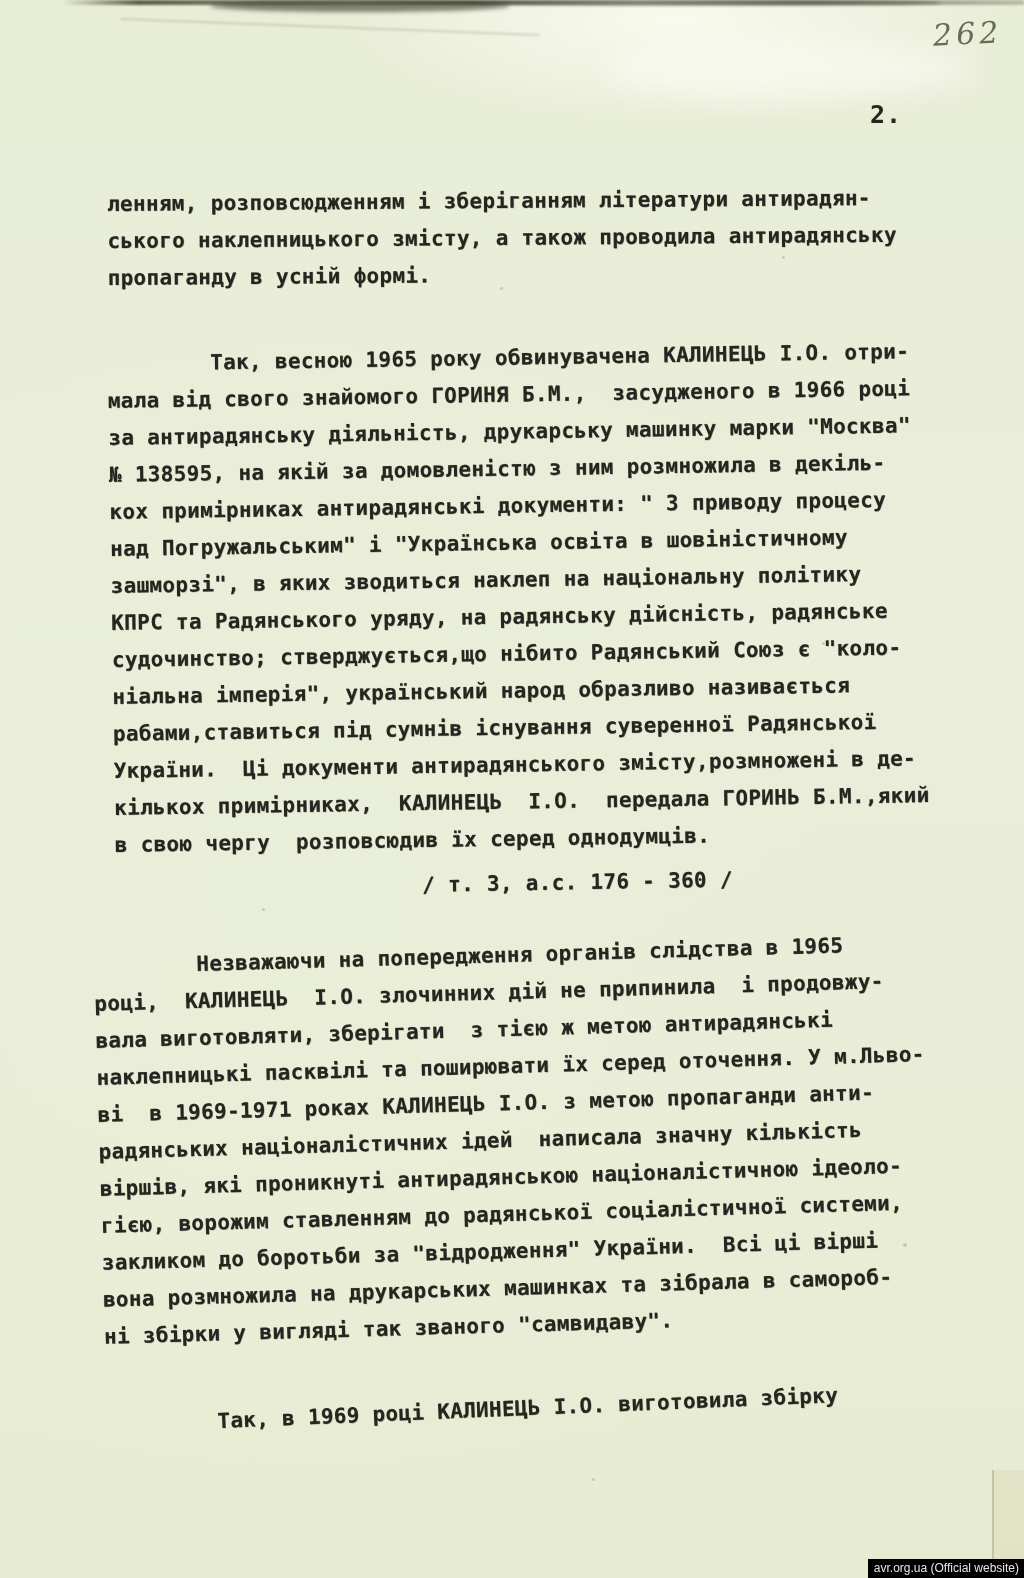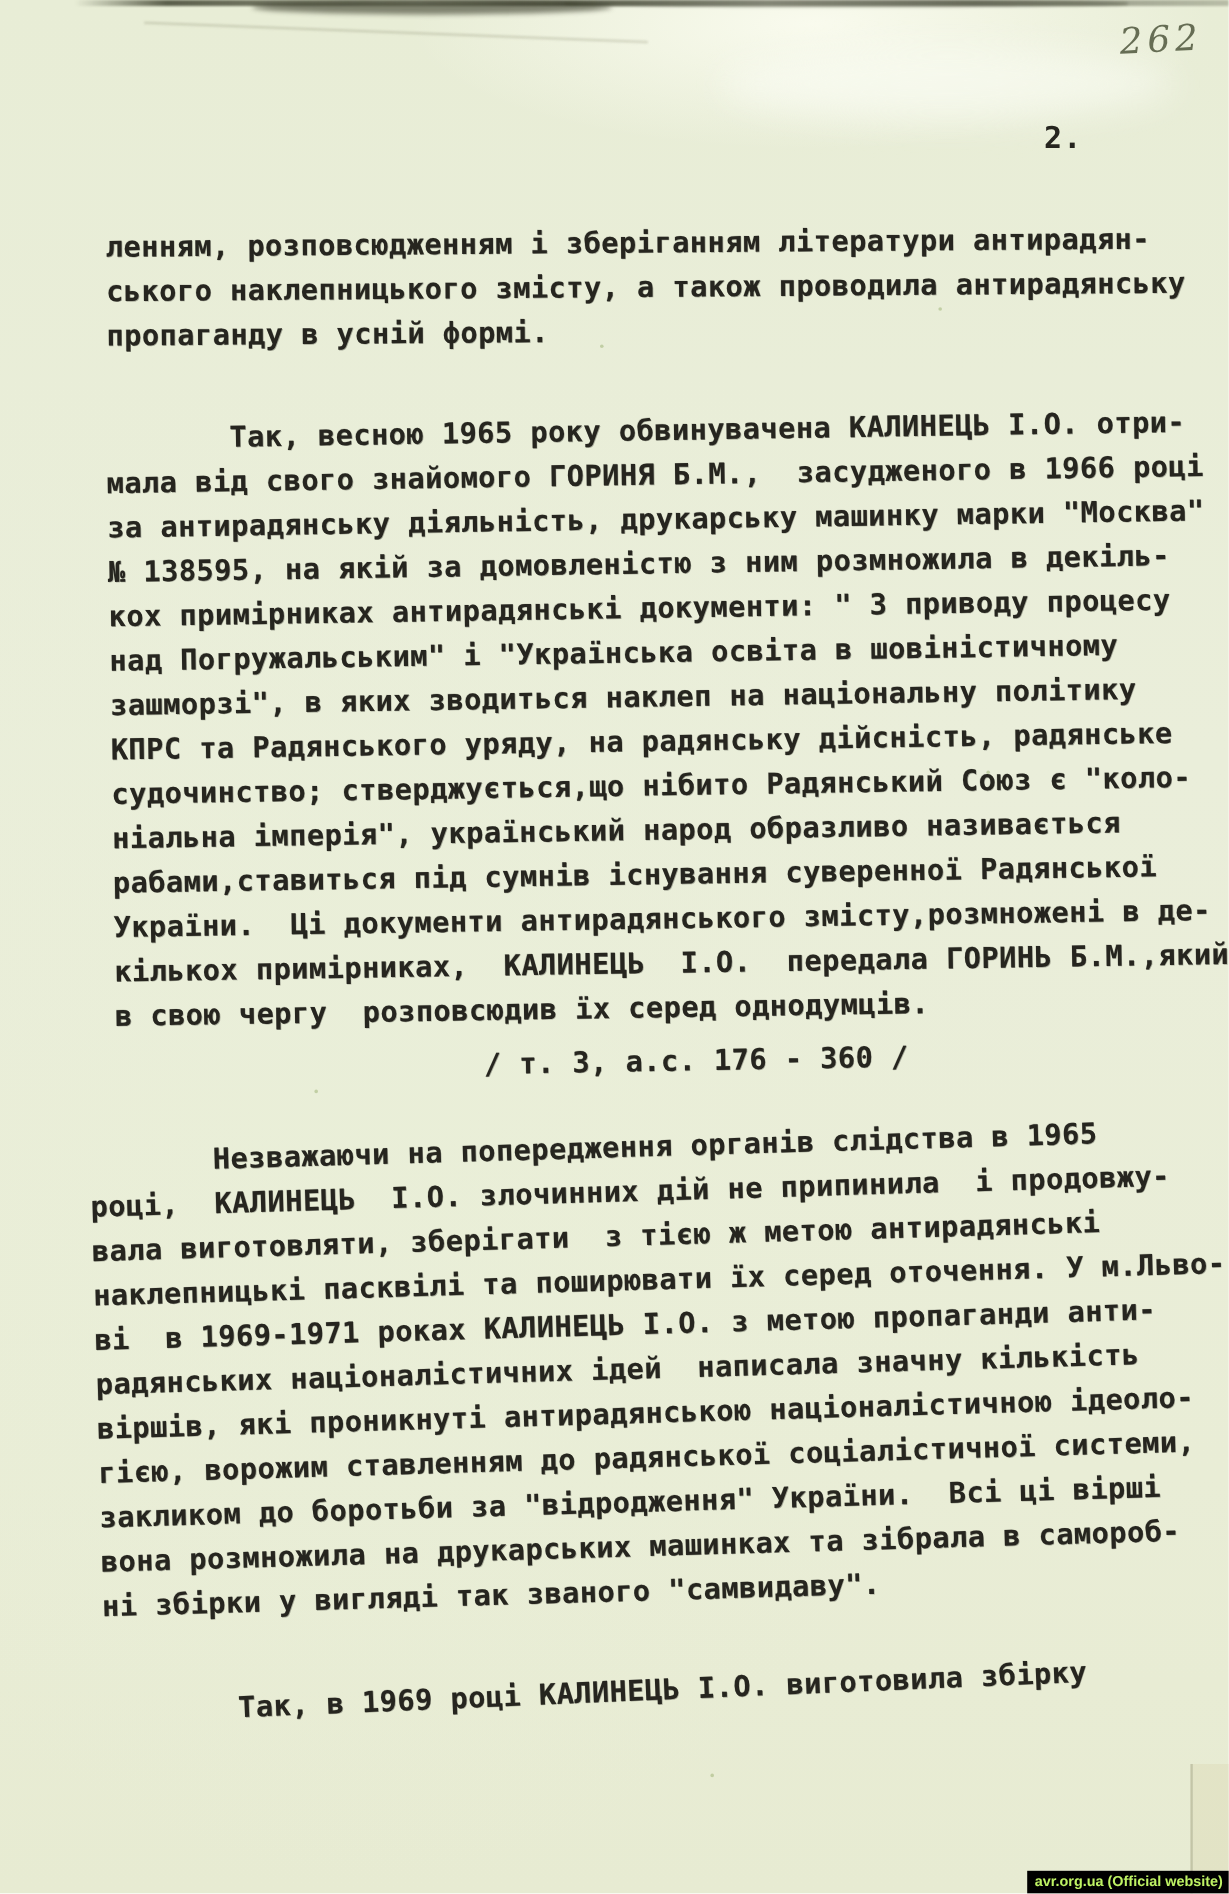--- a/index.html
+++ b/index.html
@@ -29,35 +29,35 @@
   .paper-edge-shade{position:absolute;left:994px;top:1470px;width:30px;height:108px;
     background:rgba(210,205,160,0.25);}
   .speck{position:absolute;width:3px;height:3px;border-radius:50%;background:rgba(120,150,70,0.35);}
 
   .folio{position:absolute;left:933px;top:16px;
     font-family:"DejaVu Serif","Liberation Serif",serif;font-style:italic;
     font-size:30px;letter-spacing:4px;color:#666d54;transform:rotate(-3deg);}
   .pagenum{position:absolute;left:870px;top:100px;font-size:25px;font-weight:bold;
     color:#26251f;letter-spacing:1px;}
 
-  .doc{position:absolute;left:88px;top:192px;width:900px;color:#26251f;
-    font-size:24px;font-weight:bold;letter-spacing:0.3px;
+  .doc{position:absolute;left:107px;top:192px;width:900px;color:#26251f;
+    font-size:21px;font-weight:bold;letter-spacing:0.3px;
     text-shadow:0.5px 0.5px 0 rgba(35,35,28,0.35), -0.3px -0.3px 0 rgba(35,35,28,0.2);}
   .line{height:37px;white-space:pre;}
   .para{transform-origin:0 0;}
   .p1{transform:rotate(-0.45deg);}
   .p2{margin-top:49px;transform:rotate(-0.9deg);}
   .cit{margin-top:3px;margin-left:315px;transform:rotate(-1deg);transform-origin:0 0;}
   .p3{margin-top:45px;margin-left:-14px;transform:rotate(-1.65deg);}
   .p4{margin-top:52px;margin-left:-6px;transform:rotate(-2.4deg);}
   .ind{margin-left:103px;}
   .ind2{margin-left:116px;}
 
-  .watermark{position:absolute;right:0;bottom:0;background:#000;color:#bef264;
-    font-family:"Liberation Sans","DejaVu Sans",sans-serif;font-weight:bold;
+  .watermark{position:absolute;right:0;bottom:0;background:#000;color:#e5e5e5;
+    font-family:"Liberation Sans","DejaVu Sans",sans-serif;font-weight:normal;
     font-size:12px;line-height:16px;padding:1px 5px 2px 6px;}
 </style>
 </head>
 <body>
 
 <div class="sheet">
 
   <div class="edge-line"></div>
   <div class="edge-blob"></div>
   <div class="edge-blob2"></div>

